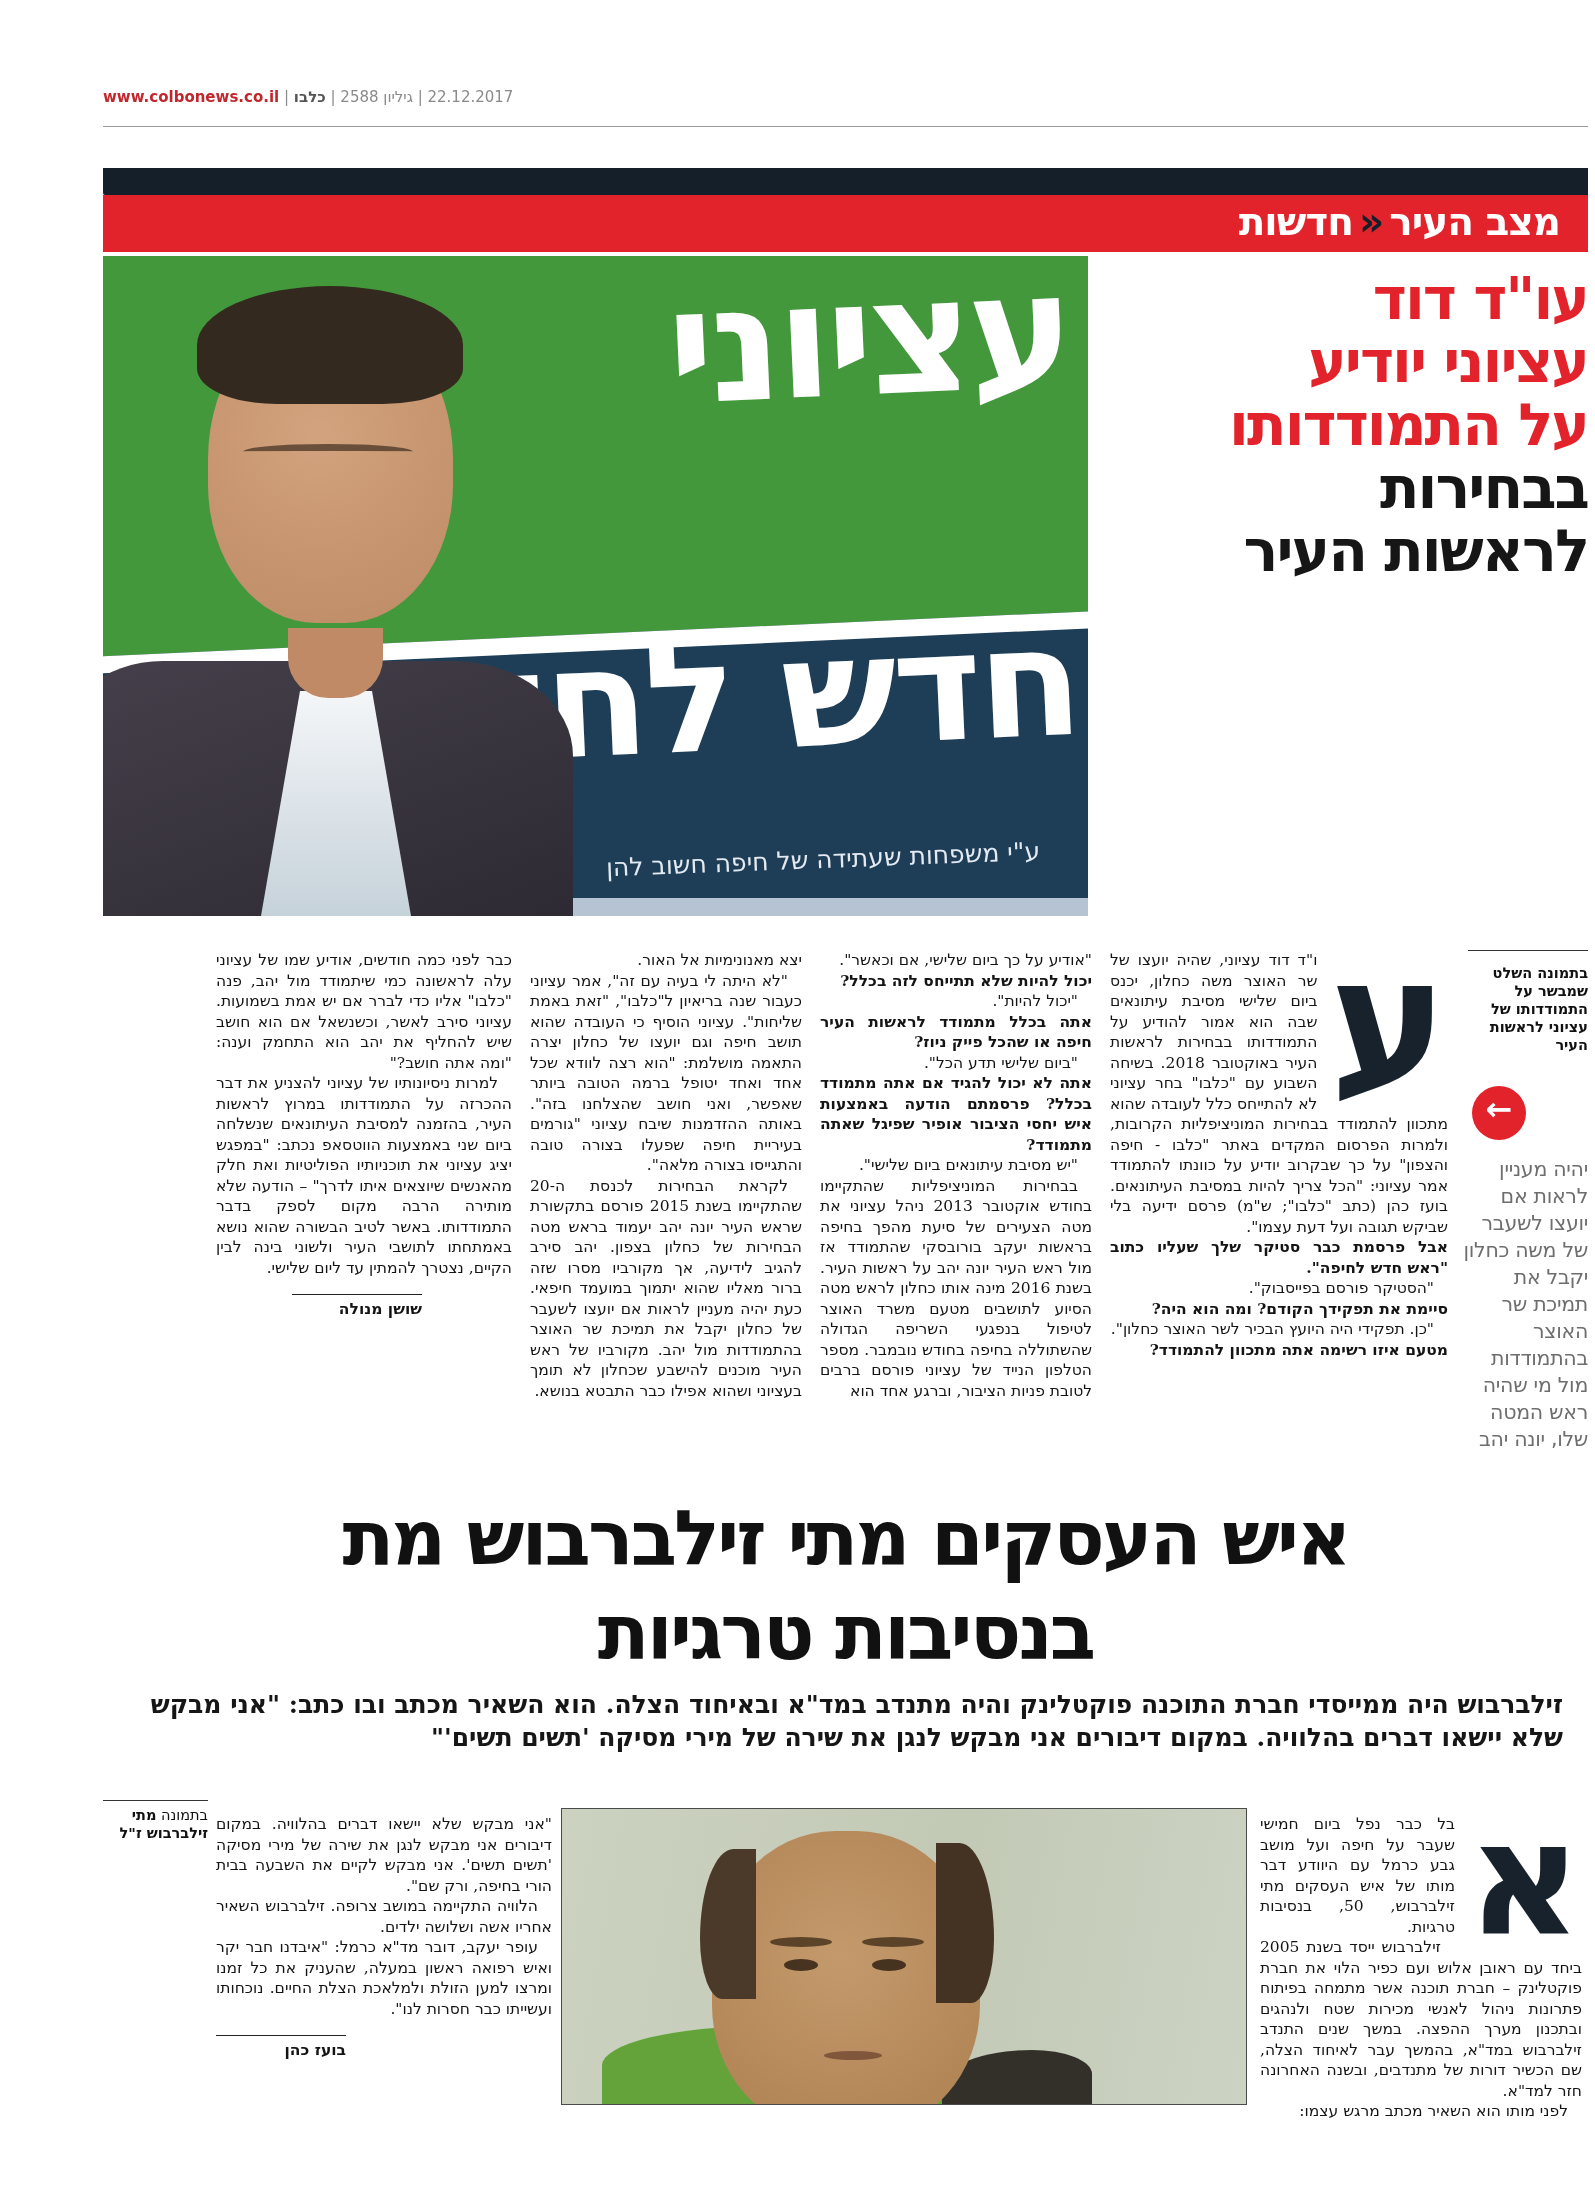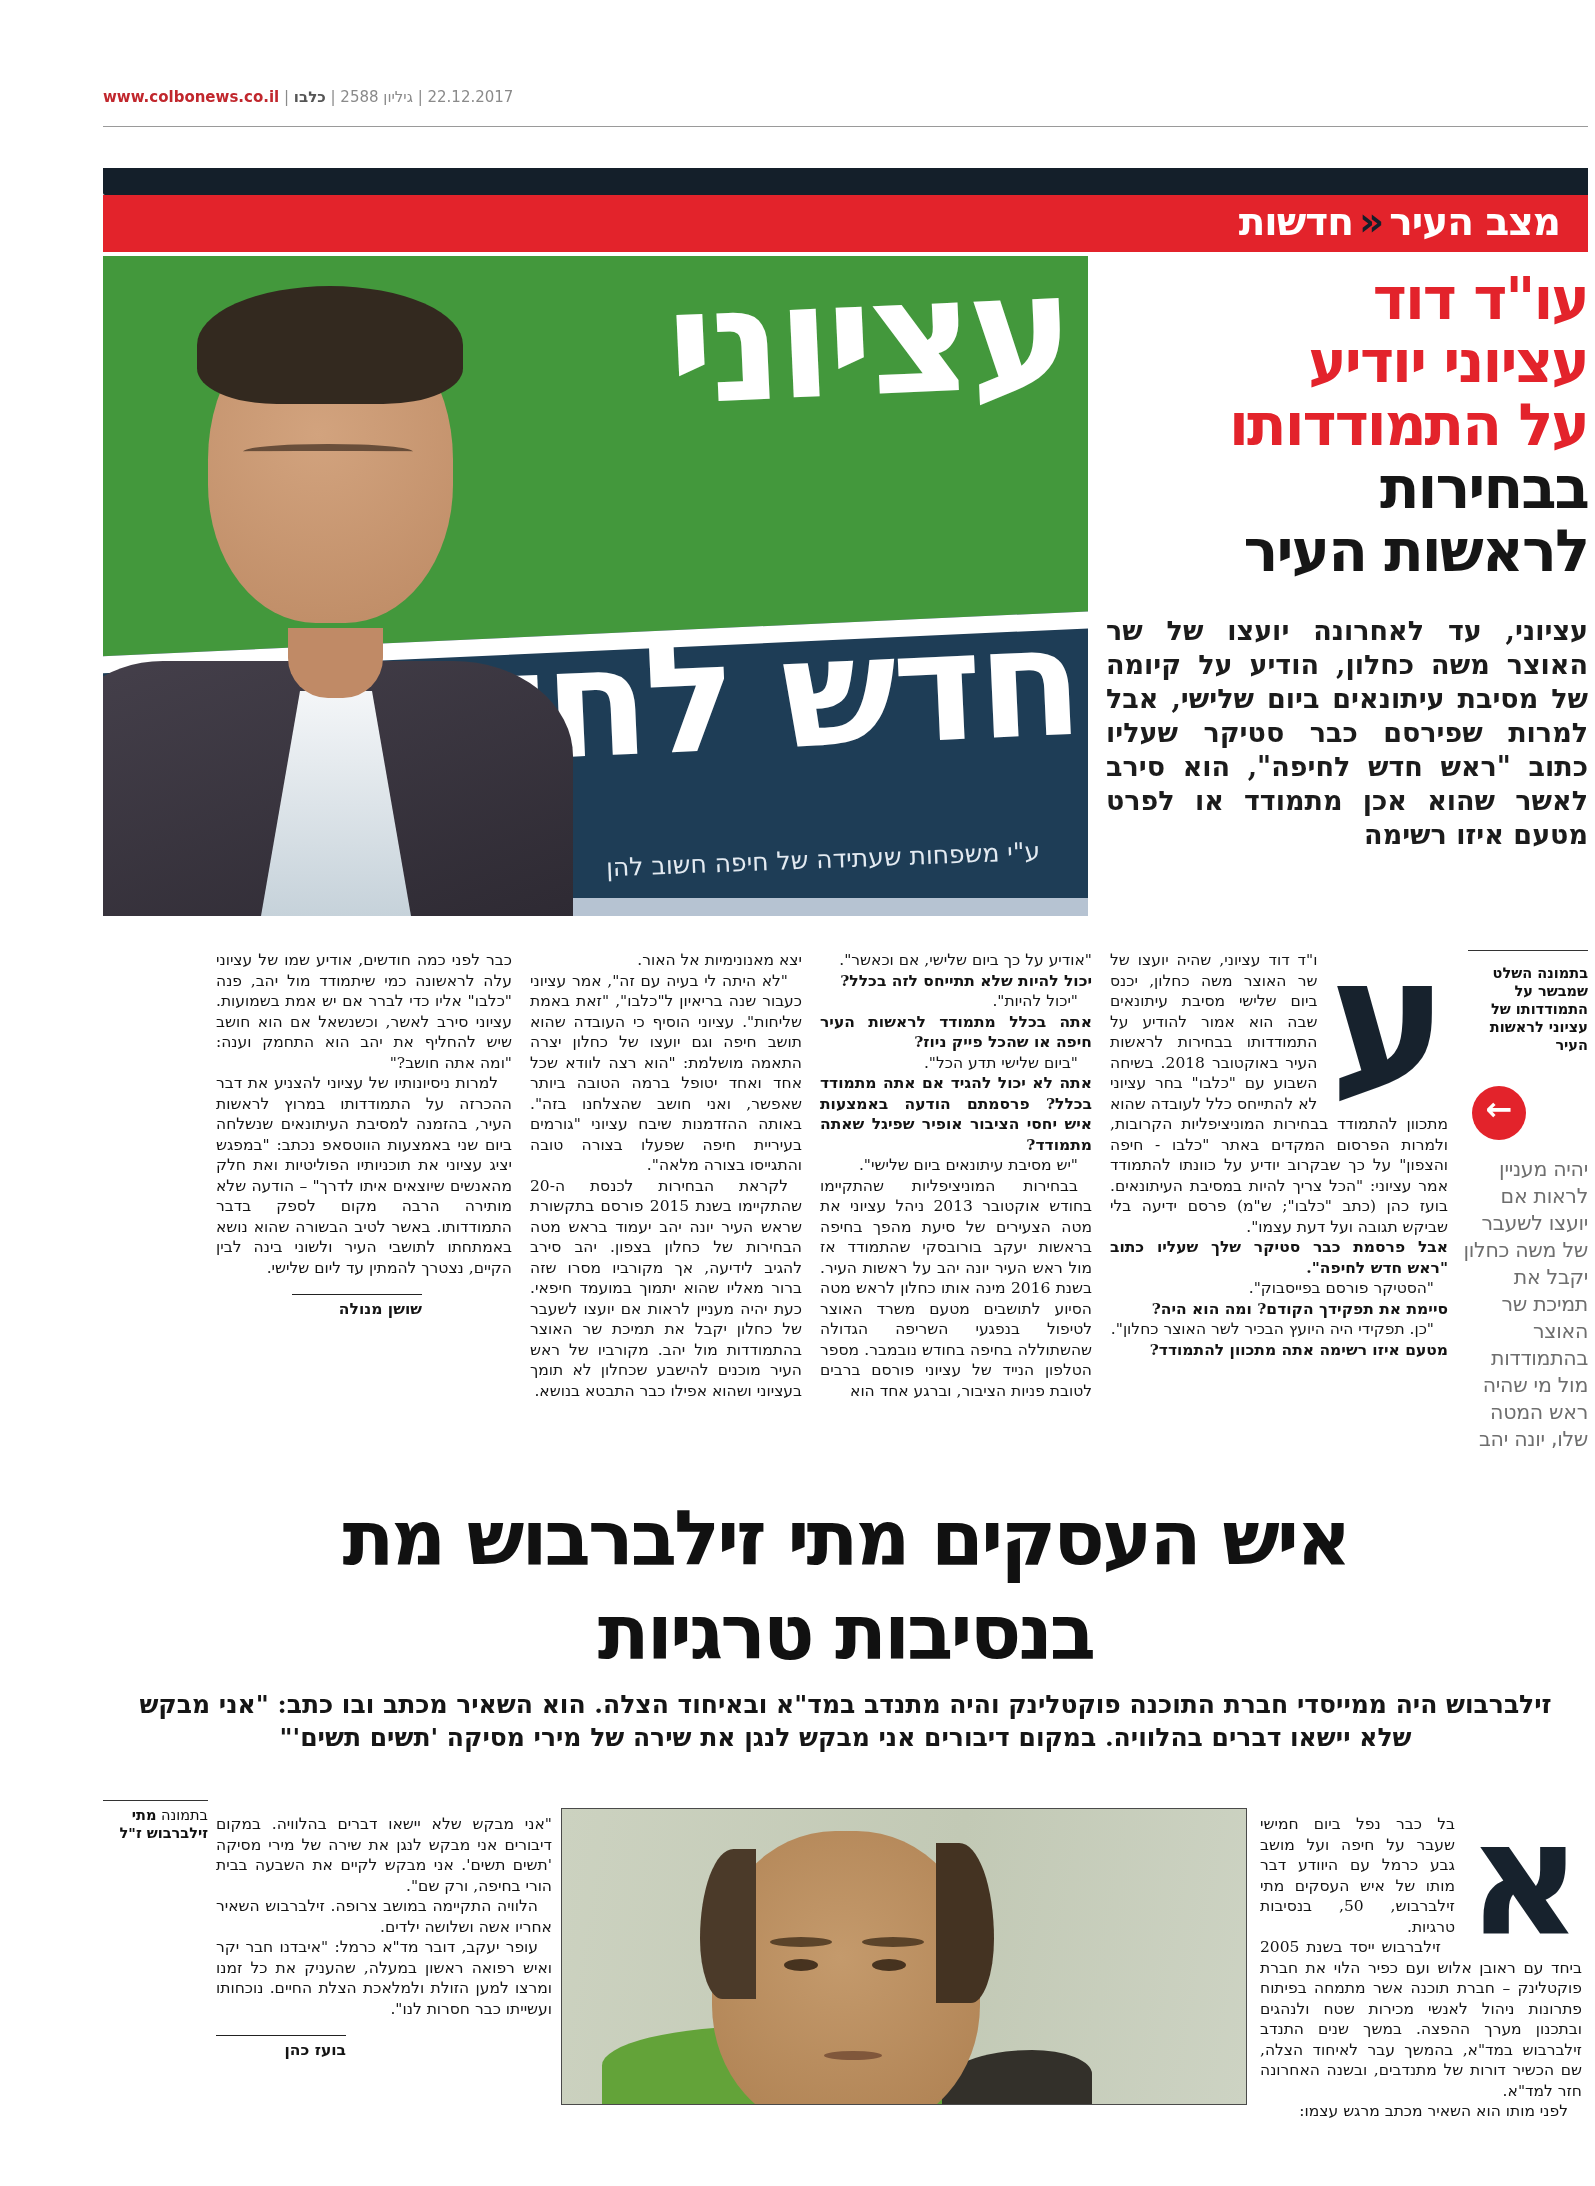--- a/index.html
+++ b/index.html
@@ -59,21 +59,21 @@
   #a1-colD{left:168px;top:950px;width:296px;height:552px;}
   .dropcap{float:right;font-family:"DejaVu Sans",sans-serif;font-weight:800;color:#17222d;font-size:178px;line-height:144px;margin:0 0 0 12px;}
   .dropcap.small{font-size:158px;line-height:128px;}
   .byline{margin-top:16px;padding-top:4px;border-top:1.5px solid #222;width:130px;font-weight:700;font-size:15.5px;text-indent:0;text-align:right;}
   .byline.center{margin-left:auto;margin-right:90px;}
   .byline.left{margin-left:0;margin-right:auto;}
 
   
   #a2-headline{left:55px;top:1492px;width:1485px;text-align:center;color:#111;}
   #a2-headline div{font-size:76px;line-height:94px;font-weight:800;letter-spacing:-3px;}
-  #a2-subhead{left:80px;top:1688px;width:1435px;text-align:center;font-family:"DejaVu Serif","DejaVu Sans",serif;font-weight:700;font-size:25px;line-height:33px;color:#161616;}
+  #a2-subhead{left:80px;top:1688px;width:1435px;text-align:right;font-family:"DejaVu Serif","DejaVu Sans",serif;font-weight:700;font-size:25px;line-height:33px;color:#161616;}
   #a2-colR{left:1212px;top:1814px;width:322px;height:330px;}
   #a2-colL{left:168px;top:1814px;width:336px;height:330px;}
   #a2-cap{left:55px;top:1800px;width:105px;font-size:14.5px;line-height:18px;text-align:right;border-top:1px solid #333;padding-top:5px;color:#111;}
   #a2-cap b{font-weight:700;}
 
   #a2-photo{left:513px;top:1808px;width:684px;height:295px;background:linear-gradient(100deg,#ccd2c0,#c2c9b5 55%,#cdd3c3);border:1px solid #4a4a4a;overflow:hidden;}
   #man2 .head{position:absolute;top:22px;left:150px;width:268px;height:300px;background:radial-gradient(circle at 48% 42%,#c49a6c,#ad7f50);border-radius:46% 46% 42% 42%;}
   #man2 .hairL{position:absolute;top:40px;left:138px;width:56px;height:150px;background:#4b3a29;border-radius:60% 0 0 40%;}
   #man2 .hairR{position:absolute;top:34px;left:374px;width:58px;height:160px;background:#443322;border-radius:0 60% 40% 0;}
   #man2 .browL{position:absolute;top:128px;left:208px;width:62px;height:10px;background:rgba(58,40,22,.75);border-radius:50%;}
@@ -128,21 +128,20 @@
     <div class="red">
         <div>עו"ד דוד</div>
         <div>עציוני יודיע</div>
         <div>על התמודדותו</div>
       </div>
     <div class="black">
         <div>בבחירות</div>
         <div>לראשות העיר</div>
       </div>
   </div>
-  <div class="abs" id="a1-lead">עציוני, עד לאחרונה יועצו של שר האוצר משה כחלון, הודיע על קיומה של מסיבת עיתונאים ביום שלישי, אבל למרות שפירסם כבר סטיקר שעליו כתוב "ראש חדש לחיפה", הוא סירב לאשר שהוא אכן מתמודד או לפרט מטעם איזו רשימה</div>
 
   <div class="abs" id="a1-sidecap">בתמונה השלט שמבשר על התמודדותו של עציוני לראשות העיר</div>
   <div class="abs" id="a1-arrow">
     <span>←</span>
   </div>
   <div class="abs" id="a1-quote">יהיה מעניין לראות אם יועצו לשעבר של משה כחלון יקבל את תמיכת שר האוצר בהתמודדות מול מי שהיה ראש המטה שלו, יונה יהב</div>
 
   <div class="abs bodycol" id="a1-colA">
     <span class="dropcap">ע</span>
     <div>

